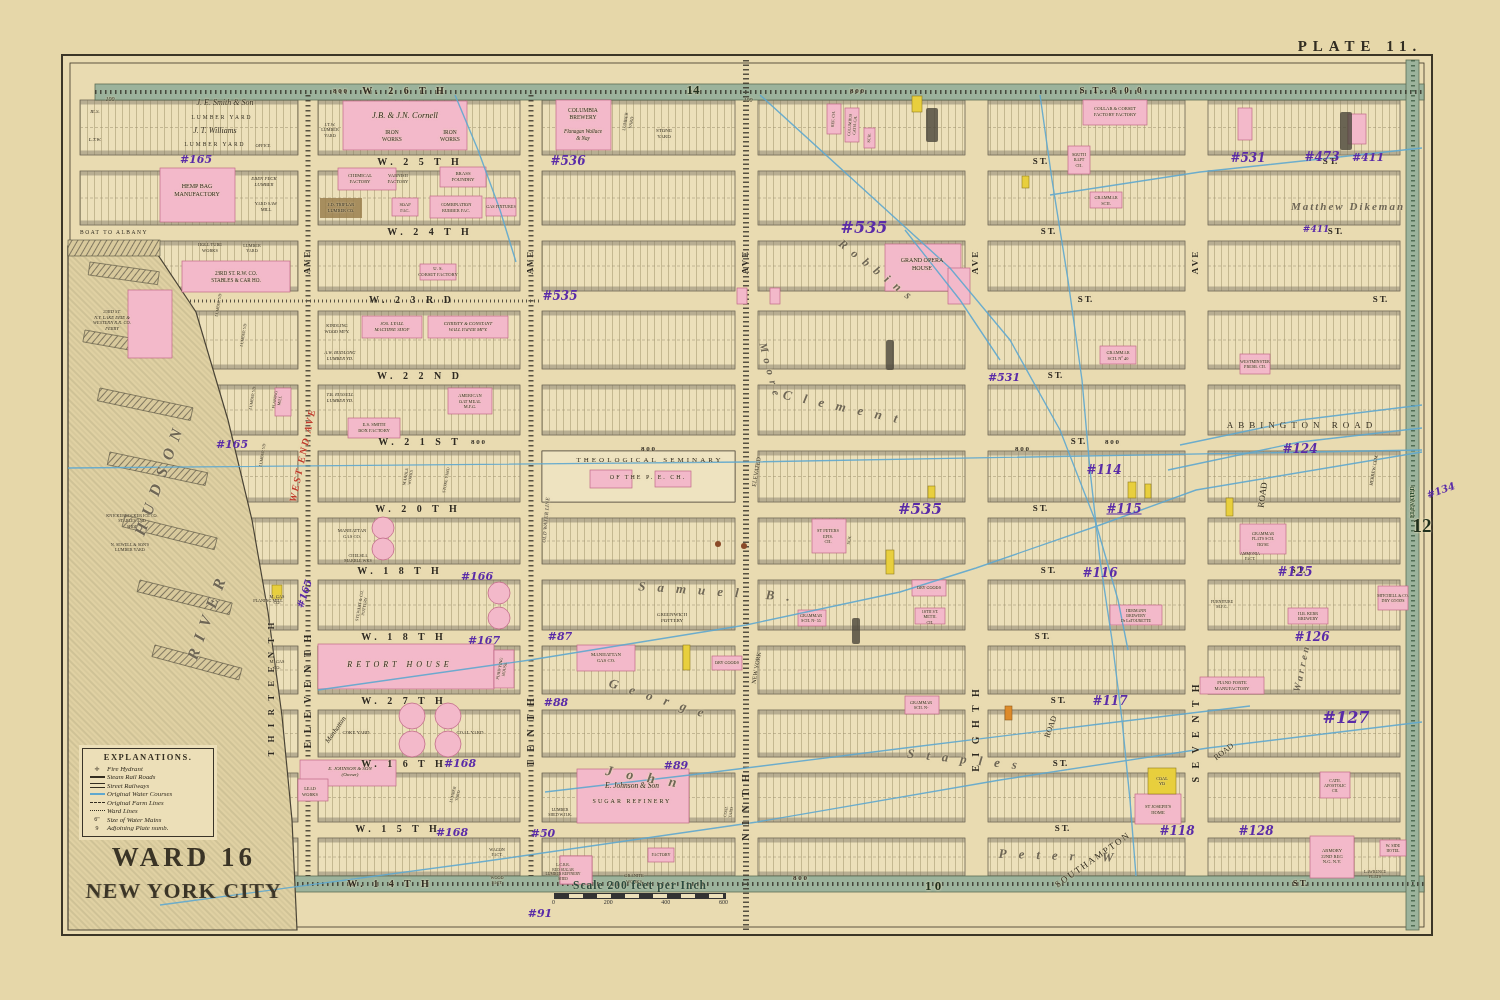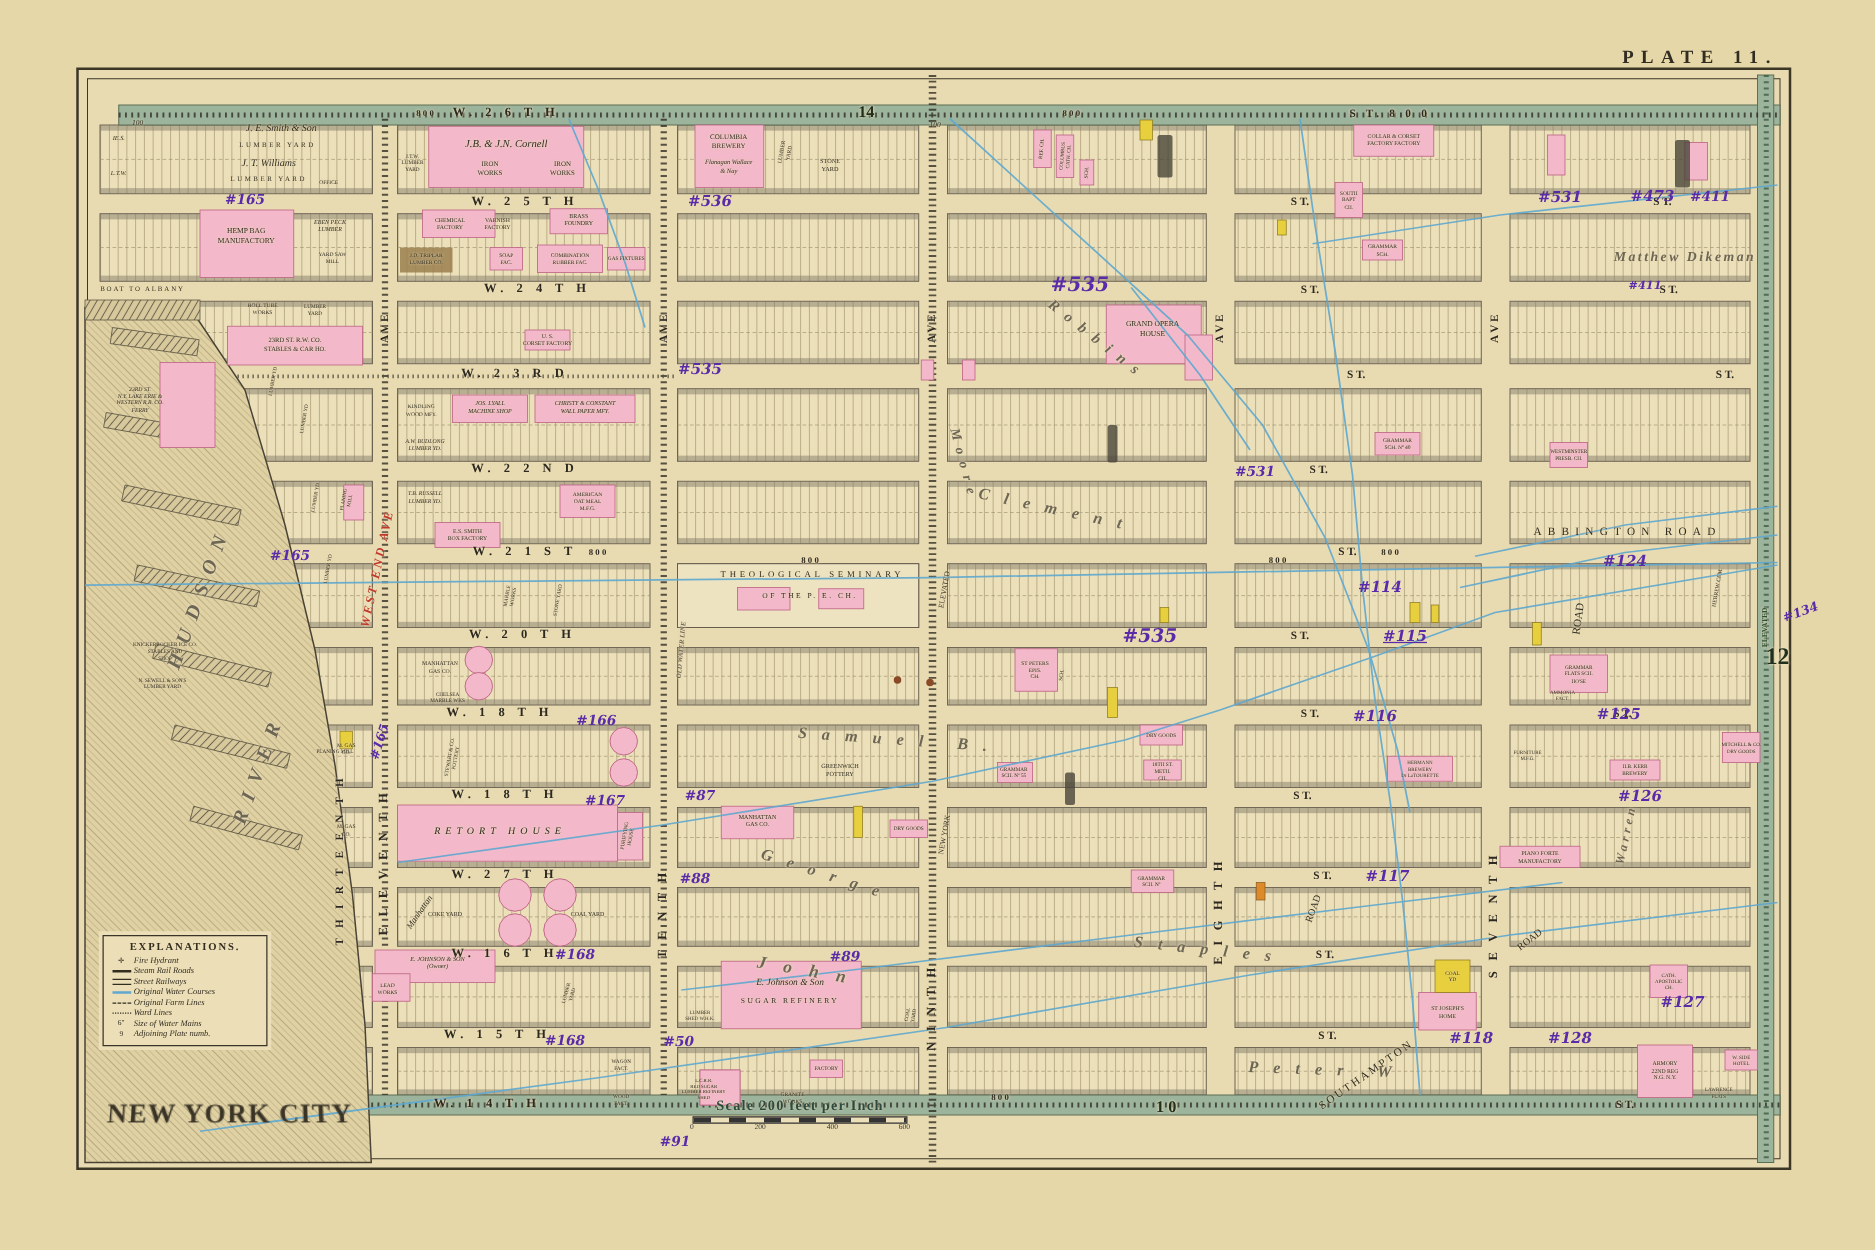--- a/index.html
+++ b/index.html
@@ -771,21 +771,21 @@
       <div class="lbl purple" style="left: 543px; top: 834px; font-size: 11px; transform: translate(-50%, -50%);">#50</div>
       <div class="lbl purple" style="left: 540px; top: 914px; font-size: 11px; transform: translate(-50%, -50%);">#91</div>
       <div class="lbl purple" style="left: 1104px; top: 450px; font-size: 12px; transform: translate(-50%, -50%); margin-top: 20px;">#114</div>
       <div class="lbl purple" style="left: 1124px; top: 509px; font-size: 12px; transform: translate(-50%, -50%); text-decoration: underline;">#115</div>
       <div class="lbl purple" style="left: 1100px; top: 573px; font-size: 12px; transform: translate(-50%, -50%);">#116</div>
       <div class="lbl purple" style="left: 1110px; top: 701px; font-size: 12px; transform: translate(-50%, -50%);">#117</div>
       <div class="lbl purple" style="left: 1177px; top: 831px; font-size: 12px; transform: translate(-50%, -50%);">#118</div>
       <div class="lbl purple" style="left: 1300px; top: 449px; font-size: 12px; transform: translate(-50%, -50%);">#124</div>
       <div class="lbl purple" style="left: 1295px; top: 572px; font-size: 12px; transform: translate(-50%, -50%);">#125</div>
       <div class="lbl purple" style="left: 1312px; top: 637px; font-size: 12px; transform: translate(-50%, -50%);">#126</div>
-      <div class="lbl purple" style="left: 1346px; top: 802px; font-size: 12px; transform: translate(-50%, -50%);">#127</div>
+      <div class="lbl purple" style="left: 1346px; top: 718px; font-size: 16px; transform: translate(-50%, -50%);">#127</div>
       <div class="lbl purple" style="left: 1256px; top: 831px; font-size: 12px; transform: translate(-50%, -50%);">#128</div>
       <div class="lbl purple" style="left: 1441px; top: 491px; font-size: 10px; transform: translate(-50%, -50%) rotate(-20deg);">#134</div>
     </div>
 
   <div id="plateTitle">PLATE 11.</div>
   <div class="lbl plate" style="left:1422px;top:526px;font-size:19px;position:absolute;">12</div>
 
   <div id="legendBox">
     <h4>EXPLANATIONS.</h4>
     <div id="legendRows">
@@ -827,20 +827,21 @@
           <span class="lsym">6"</span>
           <span class="ltxt">Size of Water Mains</span>
         </div>
         <div class="lrow">
           <span class="lsym">9</span>
           <span class="ltxt">Adjoining Plate numb.</span>
         </div>
       </div>
   </div>
 
+  <div id="wardTitle">WARD 16</div>
   <div id="cityTitle">NEW YORK CITY</div>
 
   <div id="scaleBox">
     <div id="scaleText">Scale 200 feet per Inch</div>
     <div id="scaleBar"></div>
     <div id="scaleTicks">
         <span>0</span>
         <span>200</span>
         <span>400</span>
         <span>600</span>

